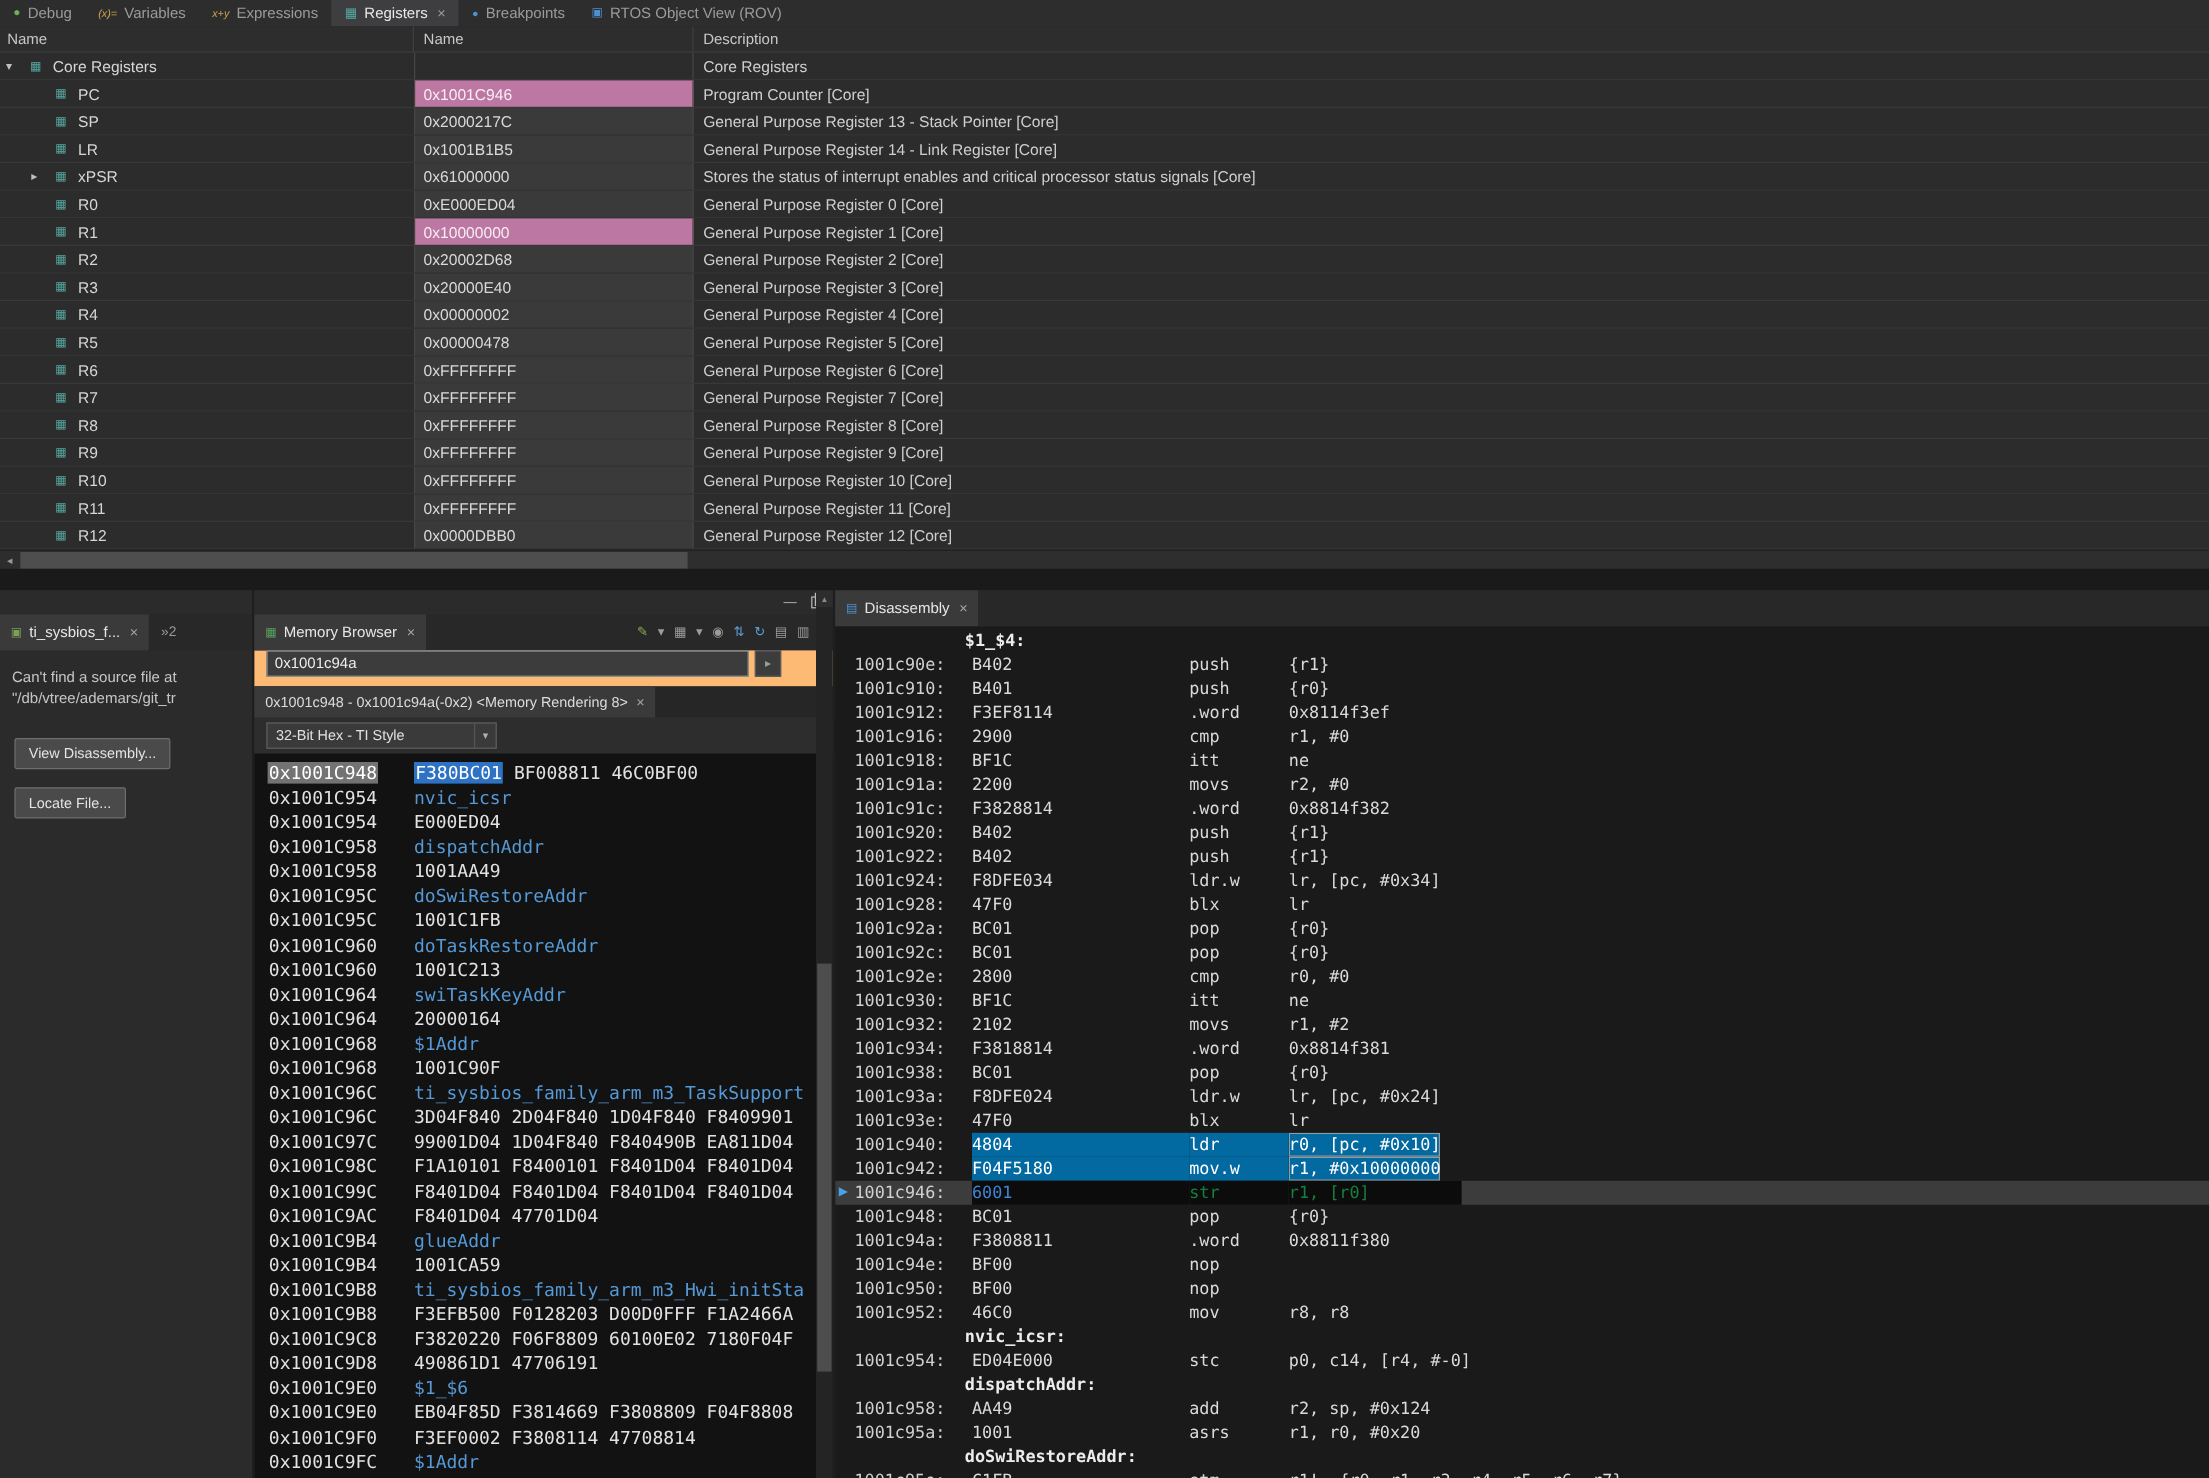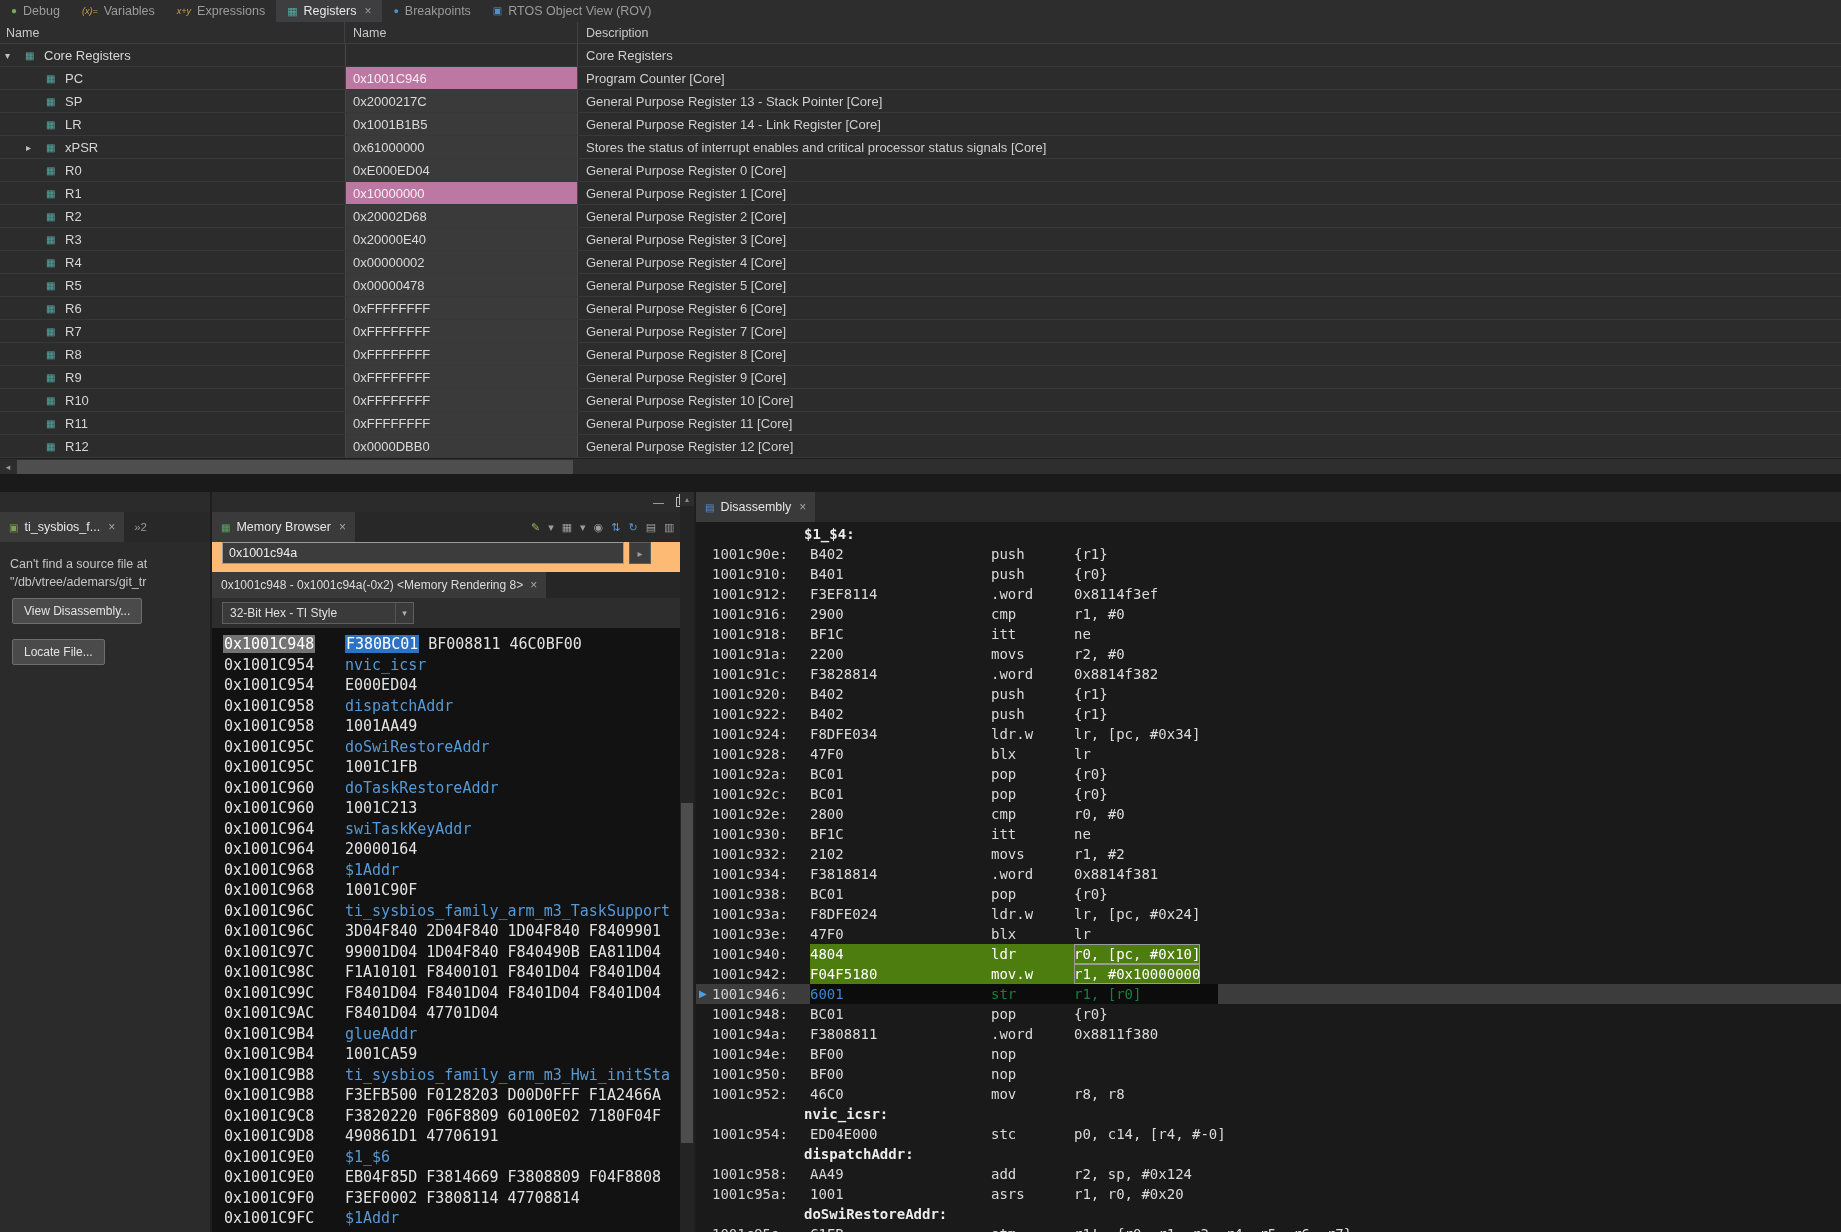--- a/index.html
+++ b/index.html
@@ -65,21 +65,21 @@
   .ptab .p-x{color:#a5a5a5;font-size:12px;margin-left:2px}
   .ic-file{color:#7b9e58}
   .ic-mem{color:#5aa360}
   .ic-dis{color:#4e8fd0}
   .tab-overflow{margin-left:10px;color:#9a9a9a;font-size:11.5px}
 
   
   .src-body{padding:13px 10px;font-size:12.5px;color:#c6c6c6;line-height:18px}
   .src-btn{display:block;margin:0 0 0 2px;background:#4a4a4a;border:1px solid #6e6e6e;color:#e3e3e3;
     font-size:12px;padding:5px 11px;border-radius:2px;font-family:"Liberation Sans",sans-serif;cursor:default}
-  .src-btn.b1{margin-top:7px}
+  .src-btn.b1{margin-top:24px}
   .src-btn.b2{margin-top:15px}
 
   
   .tb-icons{margin-left:auto;display:flex;align-items:center;gap:8px;padding-right:6px;
     font-size:11px;color:#9c9c9c}
   .tb-icons span{line-height:1}
   .tb-blue{color:#5b9bd5}
   .tb-green{color:#8fae5a}
   .addr-row{height:30px;display:flex;padding:0 10px;gap:5px;background:#fdba74}
   .addr-input{width:402px;height:22px;background:#3c3c3c;border:1px solid #9a9a9a;color:#ededed;
@@ -115,21 +115,21 @@
     font-family:"DejaVu Sans Mono",monospace;font-size:14px;color:#dadada;padding-top:2px}
   .dline{position:relative;display:flex;height:20px;line-height:20px;white-space:pre}
   .dline span:empty{display:none}
   .darr{position:absolute;left:3px;top:0;font-size:10px;color:#49a1e8;font-family:"DejaVu Sans",sans-serif}
   .daddr{flex:none;width:114px;padding-left:16px;color:#d0d0d0}
   .dlabel{flex:none;font-weight:bold;color:#ececec}
   .dline.lbl{padding-left:108px}
   .dop{flex:none;width:181px}
   .dmn{flex:none;width:83px}
   .dops{flex:none}
-  .dline.hl .dop,.dline.hl .dmn,.dline.hl .dops{background:#4d7c0f;color:#ffffff}
+  .dline.hl .dop,.dline.hl .dmn,.dline.hl .dops{background:#0369a1;color:#ffffff}
   .dline.hl .dops{box-shadow:inset 0 0 0 1px #9a9a9a}
   .dline.cur{background:#3c3c3c}
   .dline.cur .dop{background:#0c0c0c;color:#3f83d6}
   .dline.cur .dmn,.dline.cur .dops{background:#0c0c0c;color:#15803d}
   .dline.cur .dops{min-width:144px}
 </style>
 </head>
 <body>
 
 <div class="app">

